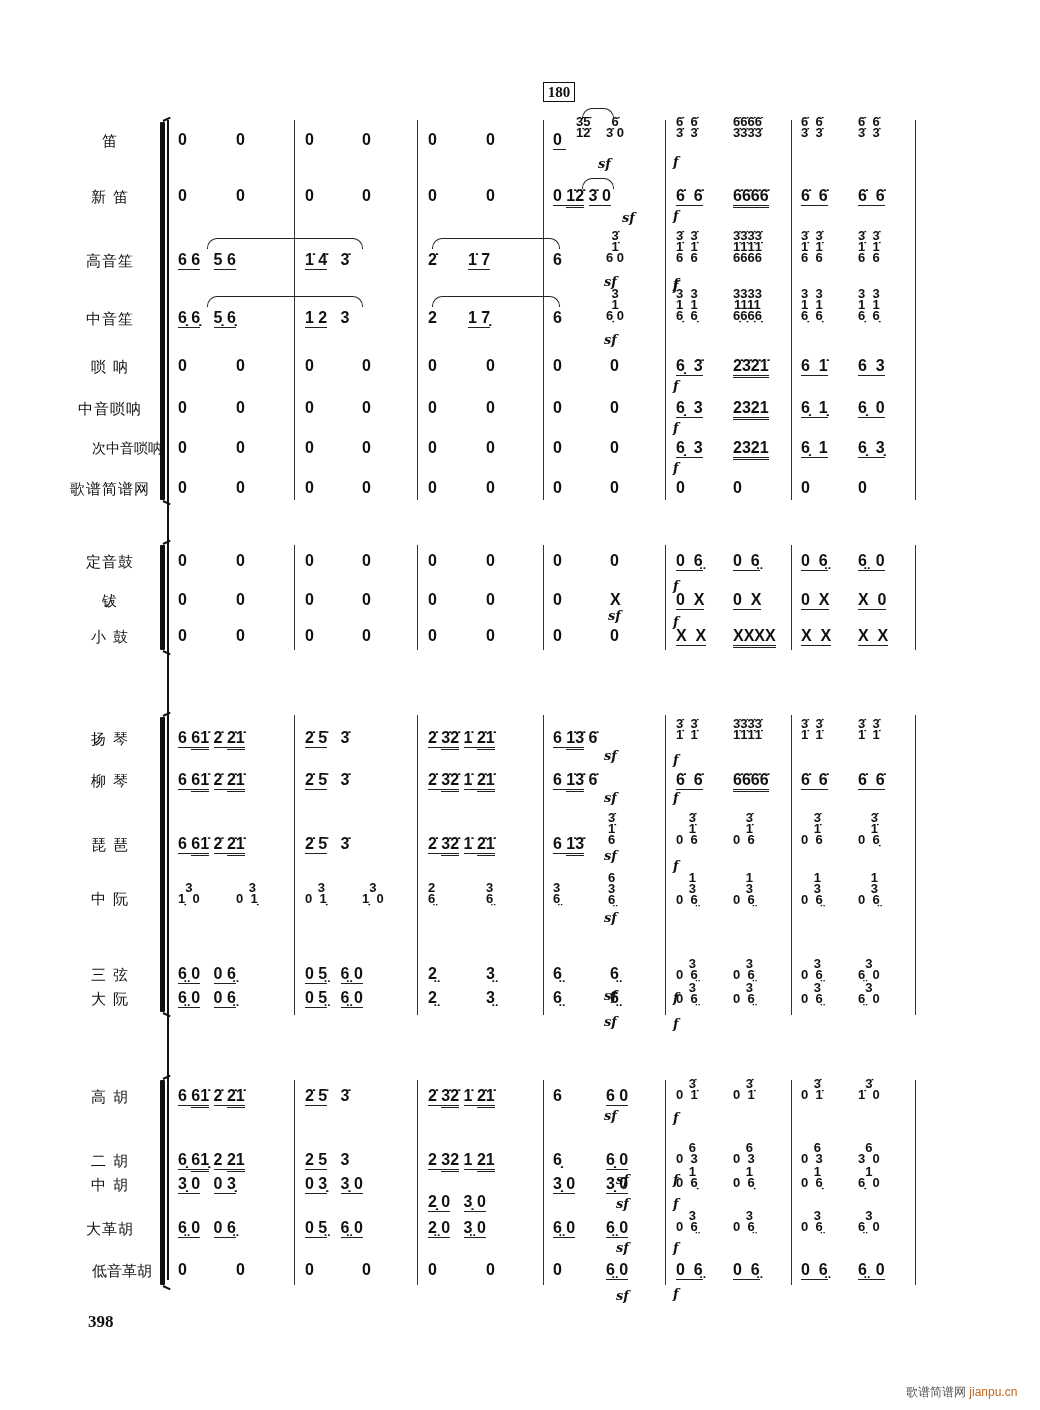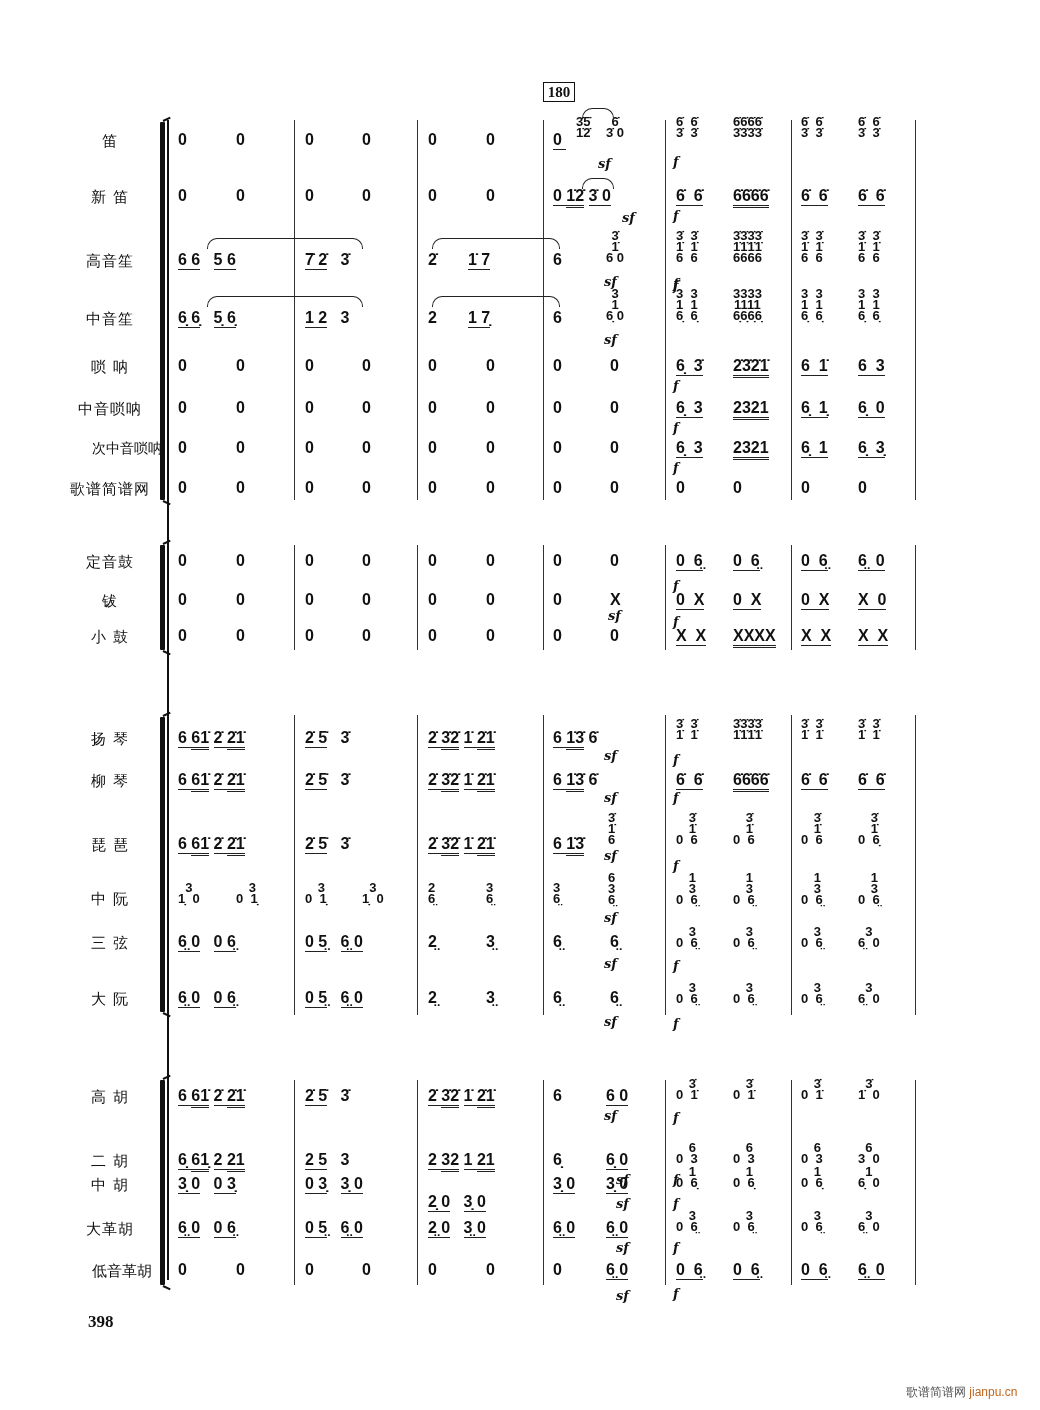--- a/index.html
+++ b/index.html
@@ -116,21 +116,21 @@
     <div class="cell" style="left:676px;"><span class="u1">6̇  6̇</span></div>
     <div class="cell" style="left:733px;"><span class="u2">6̇6̇6̇6̇</span></div>
     <div class="dyn" style="left:673px;top:20px;">f</div>
     <div class="cell" style="left:801px;"><span class="u1">6̇  6̇</span></div>
     <div class="cell" style="left:858px;"><span class="u1">6̇  6̇</span></div>
   </div>
 
   <div class="row" style="top:252px;">
     <div class="label">高音笙</div>
     <div class="cell" style="left:178px;"><span class="u1">6 6</span>   <span class="u1">5 6</span></div>
-    <div class="cell" style="left:305px;"><span class="u1">7̇ 2̇</span>   3̇</div>
+    <div class="cell" style="left:305px;"><span class="u1">1̇ 4̇</span>   3̇</div>
     <div class="cell" style="left:428px;">2̇       <span class="u1">1̇ 7</span></div>
     <div class="cell" style="left:553px;">6</div>
     <div class="slur" style="left:207px;top:-14px;width:154px;"></div>
     <div class="slur" style="left:432px;top:-14px;width:126px;"></div>
     <div class="stack" style="left:606px;top:-22px;">3̇
 1̇
 6 0</div>
     <div class="dyn" style="left:604px;top:22px;">sf</div>
     <div class="stack" style="left:676px;top:-22px;">3̇  3̇
 1̇  1̇
@@ -370,21 +370,21 @@
     <div class="stack" style="left:733px;top:-18px;">   1
    3
 0  6̤</div>
     <div class="stack" style="left:801px;top:-18px;">   1
    3
 0  6̤</div>
     <div class="stack" style="left:858px;top:-18px;">   1
    3
 0  6̤</div>
   </div>
-  <div class="row" style="top:934px;">
+  <div class="row" style="top:966px;">
     <div class="label">三  弦</div>
     <div class="cell" style="left:178px;"><span class="u1">6̤ 0</span>   <span class="u1">0 6̤</span></div>
     <div class="cell" style="left:305px;"><span class="u1">0 5̤</span>   <span class="u1">6̤ 0</span></div>
     <div class="cell" style="left:428px;">2̤</div>
     <div class="cell" style="left:486px;">3̤</div>
     <div class="cell" style="left:553px;">6̤</div>
     <div class="cell" style="left:610px;">6̤</div>
     <div class="dyn" style="left:604px;top:22px;">sf</div>
     <div class="stack" style="left:676px;top:-8px;">   3
 0  6̤</div>

